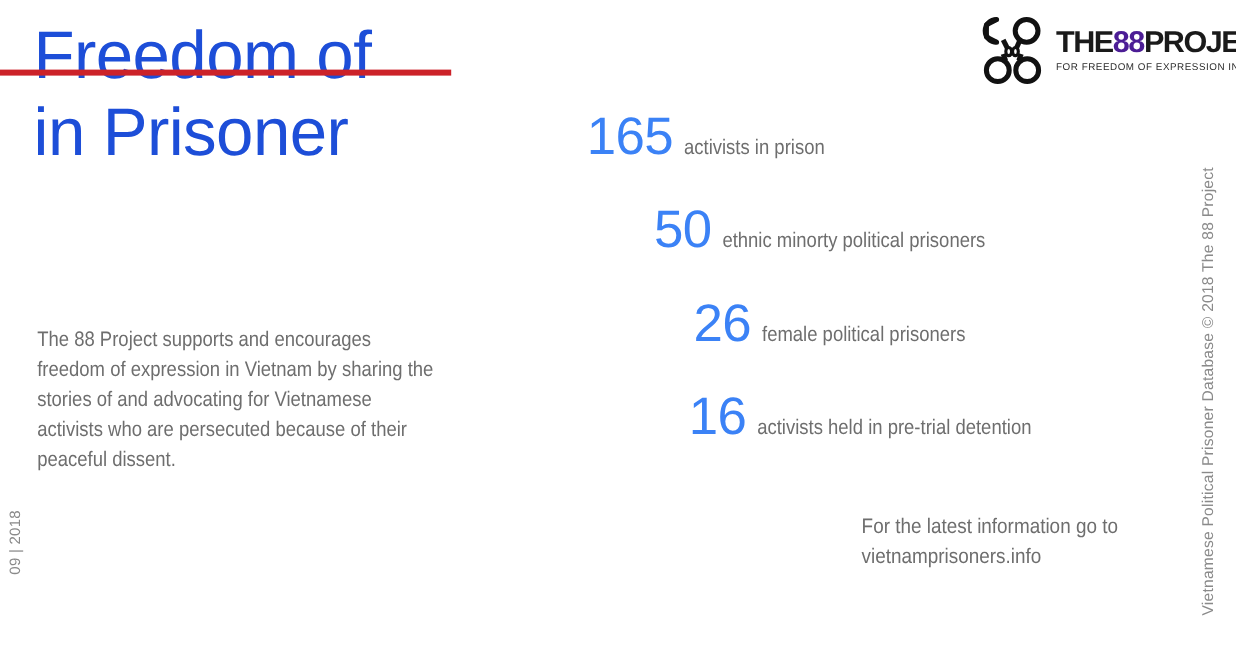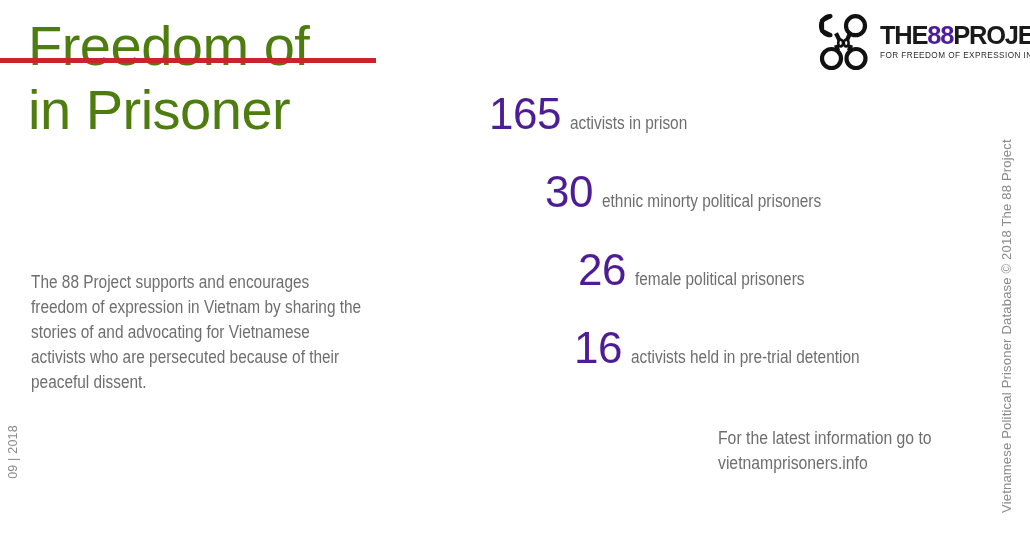--- a/index.html
+++ b/index.html
@@ -21,21 +21,21 @@
     position: absolute;
     left: 28px;
     top: 14px;
     width: 420px;
   }
   .title-line {
     font-family: "Liberation Sans", sans-serif;
     font-size: 56px;
     line-height: 64px;
     font-weight: 400;
-    color: #4d7c0f;
+    color: #1d4ed8;
     letter-spacing: -0.5px;
     white-space: nowrap;
   }
   #strike-line {
     position: absolute;
     left: -28px;
     top: 44px;
     width: 376px;
     height: 5px;
     background: #CC2229;
@@ -65,21 +65,21 @@
     position: absolute;
     display: flex;
     align-items: baseline;
     white-space: nowrap;
   }
   .stat-number {
     font-family: "Liberation Sans", sans-serif;
     font-size: 44px;
     line-height: 44px;
     font-weight: 400;
-    color: #4c1d95;
+    color: #3b82f6;
     letter-spacing: -0.5px;
     text-align: right;
   }
   .stat-label {
     font-family: "Liberation Sans Narrow", "Liberation Sans", sans-serif;
     font-size: 17.5px;
     line-height: 20px;
     color: #6E6E6E;
     margin-left: 9px;
     transform: scaleX(0.88);
@@ -180,21 +180,21 @@
   <div id="intro-paragraph">The 88 Project supports and encourages freedom of expression in Vietnam by sharing the stories of and advocating for Vietnamese activists who are persecuted because of their peaceful dissent.</div>
 
   <div id="stats">
 
     <div class="stat-row" style="left:489px; top:92px;">
       <span class="stat-number">165</span>
       <span class="stat-label">activists in prison</span>
     </div>
 
     <div class="stat-row" style="left:545px; top:170px;">
-      <span class="stat-number">30</span>
+      <span class="stat-number">50</span>
       <span class="stat-label">ethnic minorty political prisoners</span>
     </div>
 
     <div class="stat-row" style="left:578px; top:248px;">
       <span class="stat-number">26</span>
       <span class="stat-label">female political prisoners</span>
     </div>
 
     <div class="stat-row" style="left:574px; top:326px;">
       <span class="stat-number">16</span>

